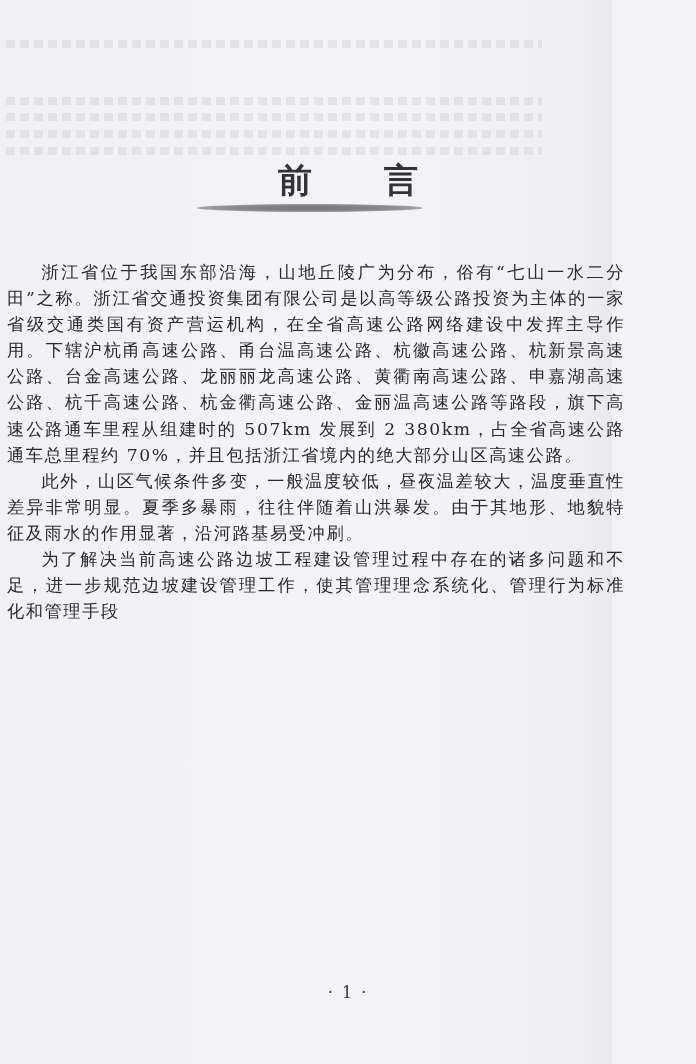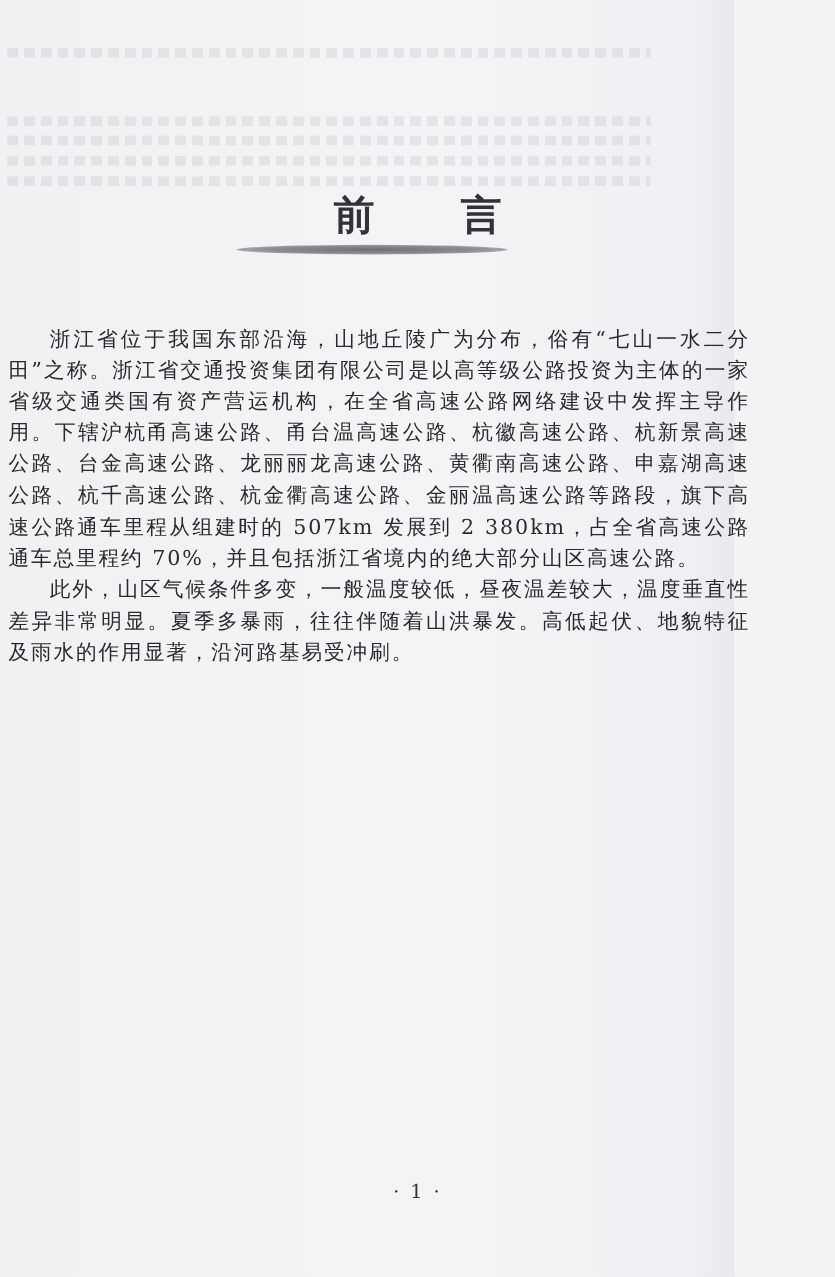--- a/index.html
+++ b/index.html
@@ -29,21 +29,21 @@
       margin-left: 30px;
       color: #333337;
       line-height: 40px;
     }
     .title-bar {
       position: absolute; left: 197px; top: 204px; width: 226px; height: 8px;
       border-radius: 50%;
       background: radial-gradient(ellipse at center, #6f6f74 0%, #8c8c92 55%, rgba(160,160,166,0.3) 100%);
     }
     .body-text {
-      position: absolute; left: 7px; top: 270px; width: 618px;
+      position: absolute; left: 7px; top: 259px; width: 618px;
       font-size: 17.2px;
       line-height: 26.1px;
       letter-spacing: 1.6px;
       text-align: justify;
       text-justify: inter-character;
     }
     .body-text p {
       margin: 0;
       text-indent: 2em;
     }
@@ -63,17 +63,18 @@
   <div class="bleed" style="top:130px;"></div>
   <div class="bleed" style="top:147px;"></div>
 
   <div class="title-wrap">
     <span class="title">前  言</span>
   </div>
   <div class="title-bar"></div>
 
   <div class="body-text">
     <p>浙江省位于我国东部沿海，山地丘陵广为分布，俗有“七山一水二分田”之称。浙江省交通投资集团有限公司是以高等级公路投资为主体的一家省级交通类国有资产营运机构，在全省高速公路网络建设中发挥主导作用。下辖沪杭甬高速公路、甬台温高速公路、杭徽高速公路、杭新景高速公路、台金高速公路、龙丽丽龙高速公路、黄衢南高速公路、申嘉湖高速公路、杭千高速公路、杭金衢高速公路、金丽温高速公路等路段，旗下高速公路通车里程从组建时的 507km 发展到 2 380km，占全省高速公路通车总里程约 70%，并且包括浙江省境内的绝大部分山区高速公路。</p>
-    <p>此外，山区气候条件多变，一般温度较低，昼夜温差较大，温度垂直性差异非常明显。夏季多暴雨，往往伴随着山洪暴发。高低起伏、地貌特征及雨水的作用显著，沿河路基易受冲刷。</p>
+    <p>此外，山区气候条件多变，一般温度较低，昼夜温差较大，温度垂直性差异非常明显。夏季多暴雨，往往伴随着山洪暴发。由于其地形、地貌特征及雨水的作用显著，沿河路基易受冲刷。</p>
+    <p>为了解决当前高速公路边坡工程建设管理过程中存在的诸多问题和不足，进一步规范边坡建设管理工作，使其管理理念系统化、管理行为标准化和管理手段</p>
   </div>
 
   <div class="page-number">· 1 ·</div>
 </div>
 
 </body></html>

